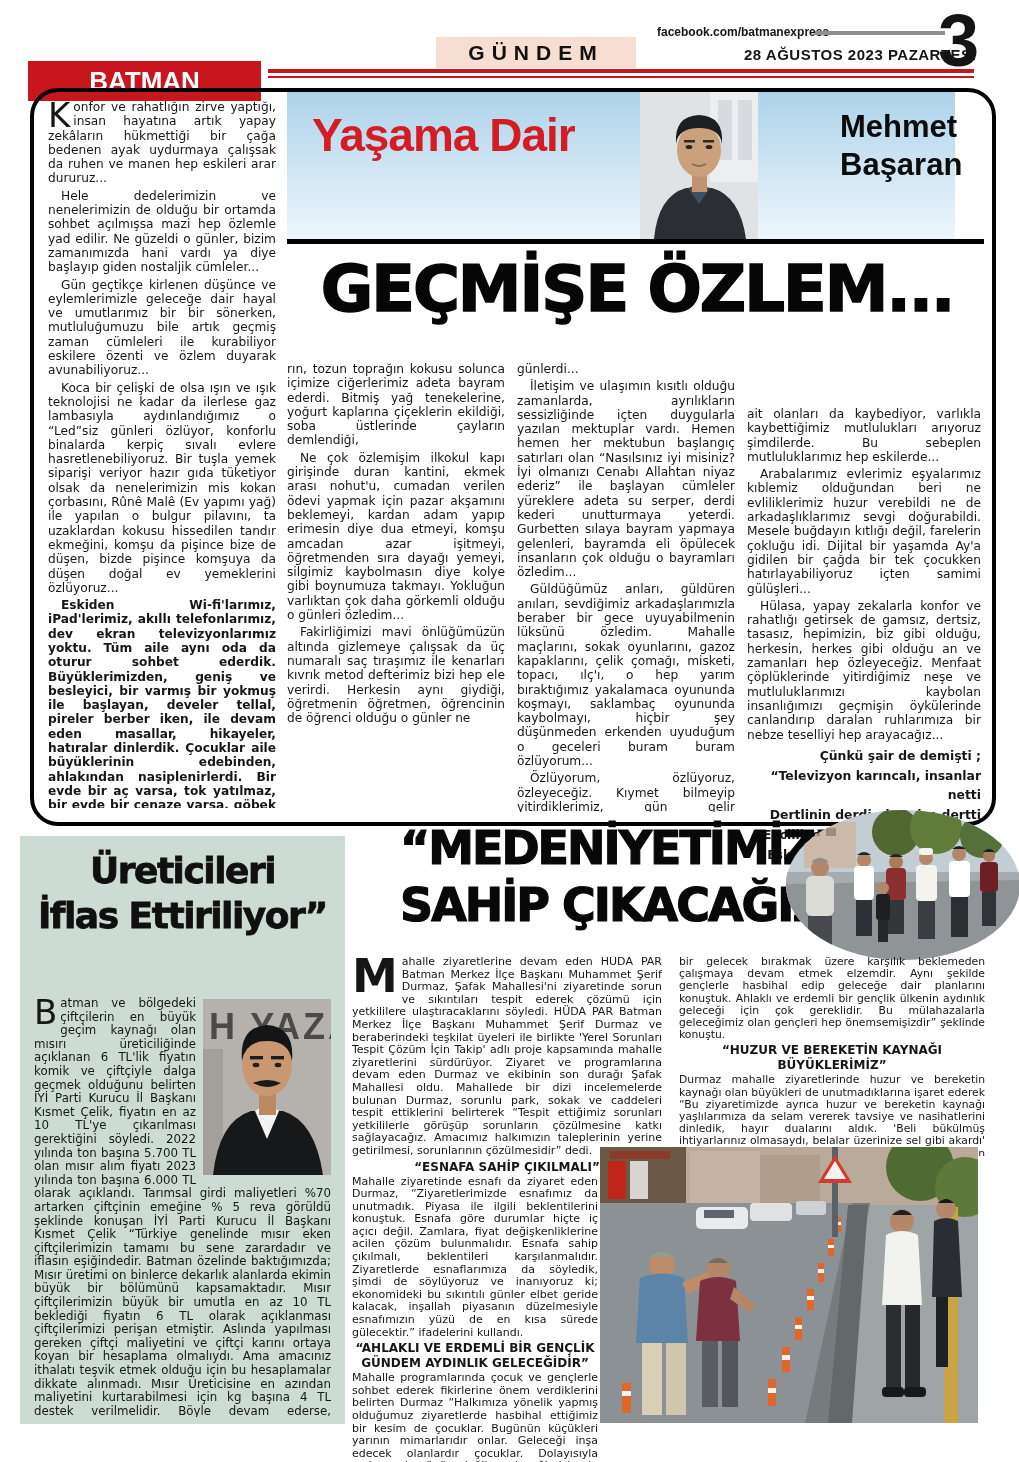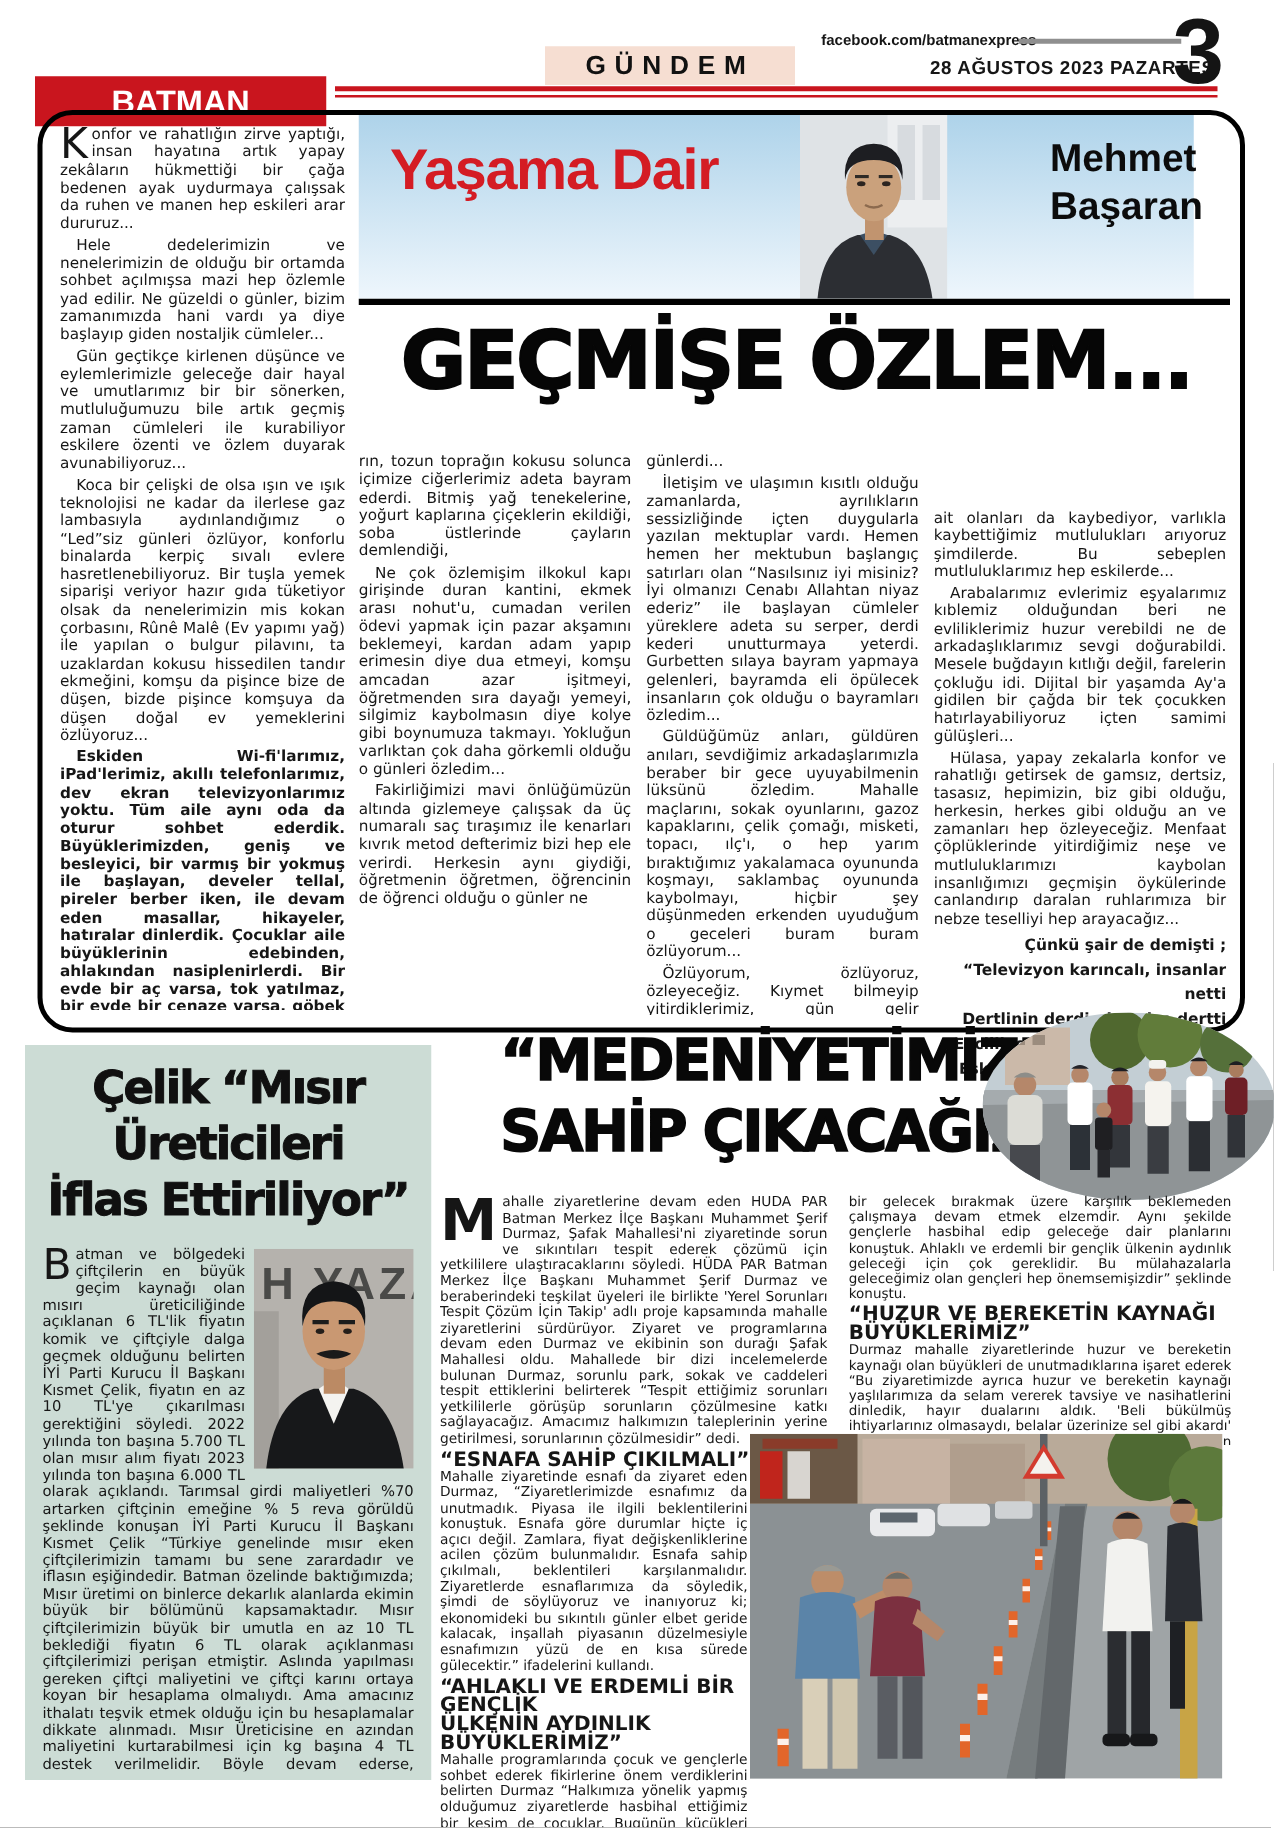--- a/index.html
+++ b/index.html
@@ -60,21 +60,21 @@
   
   .huda-head{left:352px;top:820px;width:460px;font-family:"DejaVu Sans",sans-serif;
         font-weight:bold;font-size:46px;line-height:57px;letter-spacing:-2px;color:#080808;margin-left:48px;
         -webkit-text-stroke:1.2px #080808;}
   .oval-photo{left:786px;top:810px;width:234px;height:150px;border-radius:50%;overflow:hidden;}
   .hcol{font-size:11px;line-height:12.6px;text-align:justify;overflow:hidden;}
   .hcol p{margin:0;}
   .hcol1{left:352px;top:956px;width:310px;height:506px;}
   .hcol2{left:679px;top:956px;width:306px;height:200px;font-size:10.8px;line-height:12.2px;}
   .hnarrow{width:246px;}
-  .hsub{font-weight:bold;text-align:left;font-size:16px;line-height:15px;margin:2px 0 1px 0;
+  .hsub{font-weight:bold;text-align:center;font-size:12px;line-height:15px;margin:2px 0 1px 0;
         font-family:"DejaVu Sans",sans-serif;}
   .huda-drop{float:left;font-size:46px;line-height:38px;padding:1px 4px 0 0;font-weight:bold;}
   .street-photo{left:600px;top:1147px;width:378px;height:276px;overflow:hidden;}
 </style>
 </head>
 <body>
 
 <div class="page">
 
   <div class="abs logo">BATMAN EXPRESS</div>
@@ -147,21 +147,20 @@
       <div>Çünkü şair de demişti ;</div>
       <div>“Televizyon karıncalı, insanlar netti</div>
       <div>Dertlinin derdi, dertsize dertti</div>
       <div>Evcilik oyunu, oyundan ibaretti</div>
       <div>Eskiden hayat daha güzeldi...”</div>
     </div>
   </div>
 
   <div class="abs celik-box"></div>
   <div class="abs celik-head">
-    <div>Çelik “Mısır</div>
     <div>Üreticileri</div>
     <div>İflas Ettiriliyor”</div>
   </div>
   <div class="abs celik-body">
     <span class="celik-photo">
       <svg width="128" height="176" viewBox="0 0 128 176">
         <rect width="128" height="176" fill="#b5b2ad"></rect>
         <text x="6" y="40" font-family="Liberation Sans, sans-serif" font-size="36" font-weight="bold" fill="#4a4a48" letter-spacing="3">H YAZA</text>
         <rect x="0" y="50" width="20" height="126" fill="#a3a09b"></rect>
         <path d="M10 176 Q16 122 48 112 L80 112 Q112 122 120 176 Z" fill="#17181a"></path>
@@ -228,21 +227,21 @@
     </svg>
   </div>
 
   <div class="abs hcol hcol1">
     <p><span class="huda-drop">M</span><span>ahalle ziyaretlerine devam eden HÜDA PAR Batman Merkez İlçe Başkanı Muhammet Şerif Durmaz, Şafak Mahallesi'ni ziyaretinde sorun ve sıkıntıları tespit ederek çözümü için yetkililere ulaştıracaklarını söyledi. HÜDA PAR Batman Merkez İlçe Başkanı Muhammet Şerif Durmaz ve beraberindeki teşkilat üyeleri ile birlikte 'Yerel Sorunları Tespit Çözüm İçin Takip' adlı proje kapsamında mahalle ziyaretlerini sürdürüyor. Ziyaret ve programlarına devam eden Durmaz ve ekibinin son durağı Şafak Mahallesi oldu. Mahallede bir dizi incelemelerde bulunan Durmaz, sorunlu park, sokak ve caddeleri tespit ettiklerini belirterek “Tespit ettiğimiz sorunları yetkililerle görüşüp sorunların çözülmesine katkı sağlayacağız. Amacımız halkımızın taleplerinin yerine getirilmesi, sorunlarının çözülmesidir” dedi.</span></p>
     <div class="hsub">“ESNAFA SAHİP ÇIKILMALI”</div>
     <div class="hnarrow">
       <p>Mahalle ziyaretinde esnafı da ziyaret eden Durmaz, “Ziyaretlerimizde esnafımız da unutmadık. Piyasa ile ilgili beklentilerini konuştuk. Esnafa göre durumlar hiçte iç açıcı değil. Zamlara, fiyat değişkenliklerine acilen çözüm bulunmalıdır. Esnafa sahip çıkılmalı, beklentileri karşılanmalıdır. Ziyaretlerde esnaflarımıza da söyledik, şimdi de söylüyoruz ve inanıyoruz ki; ekonomideki bu sıkıntılı günler elbet geride kalacak, inşallah piyasanın düzelmesiyle esnafımızın yüzü de en kısa sürede gülecektir.” ifadelerini kullandı.</p>
       <div class="hsub">
         <div>“AHLAKLI VE ERDEMLİ BİR GENÇLİK</div>
-        <div>ÜLKENİN AYDINLIK BÜYÜKLERİMİZ”</div>
+        <div>GÜNDEM AYDINLIK GELECEĞİDİR”</div>
       </div>
       <p>Mahalle programlarında çocuk ve gençlerle sohbet ederek fikirlerine önem verdiklerini belirten Durmaz “Halkımıza yönelik yapmış olduğumuz ziyaretlerde hasbihal ettiğimiz bir kesim de çocuklar. Bugünün küçükleri yarının mimarlarıdır onlar. Geleceği inşa edecek olanlardır çocuklar. Dolayısıyla sadece bugünü değil geleceğimizi de garantiye almak için çocuklarımıza müreffeh</p>
     </div>
   </div>
 
   <div class="abs hcol hcol2">
     <p>bir gelecek bırakmak üzere karşılık beklemeden çalışmaya devam etmek elzemdir. Aynı şekilde gençlerle hasbihal edip geleceğe dair planlarını konuştuk. Ahlaklı ve erdemli bir gençlik ülkenin aydınlık geleceği için çok gereklidir. Bu mülahazalarla geleceğimiz olan gençleri hep önemsemişizdir” şeklinde konuştu.</p>
     <div class="hsub">“HUZUR VE BEREKETİN KAYNAĞI BÜYÜKLERİMİZ”</div>
     <p>Durmaz mahalle ziyaretlerinde huzur ve bereketin kaynağı olan büyükleri de unutmadıklarına işaret ederek “Bu ziyaretimizde ayrıca huzur ve bereketin kaynağı yaşlılarımıza da selam vererek tavsiye ve nasihatlerini dinledik, hayır dualarını aldık. 'Beli bükülmüş ihtiyarlarınız olmasaydı, belalar üzerinize sel gibi akardı' diye buyuran Peygamberimizin tavsiyesini şiar edinen bir medeniyetin evlatlarıyız bizler. Bugün de yarın da bu medeniyetimize sahip çıkacağız” dedi.</p>
   </div>

